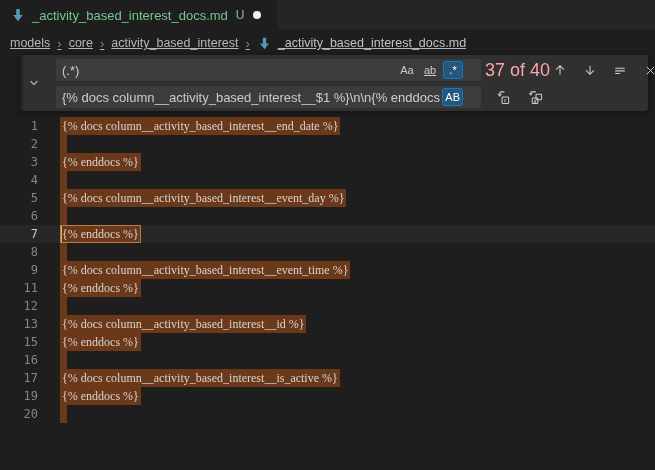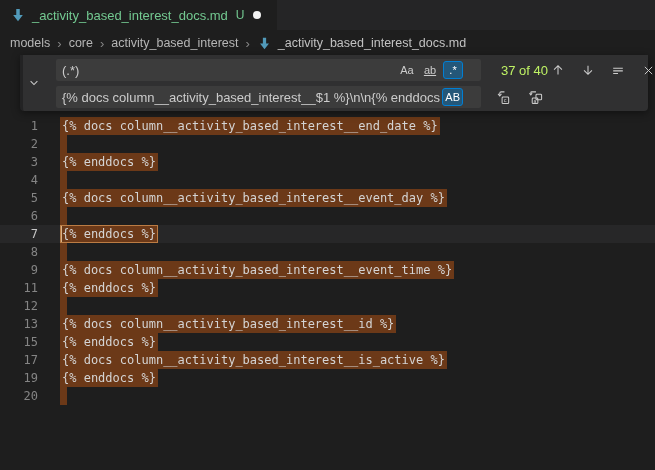--- a/index.html
+++ b/index.html
@@ -18,34 +18,34 @@
     padding:0 10px; gap:6px; cursor:pointer;
   }
   .md-icon { width:16px; height:16px; flex:0 0 16px; display:inline-flex; align-items:center; justify-content:center; }
   .tab-label { color:#73c991; font-size:13px; white-space:nowrap; }
   .tab-git { color:#73c991; font-size:12px; margin-left:2px; }
   .mod-dot { width:8px; height:8px; border-radius:50%; background:#f2f2f2; margin-left:auto; margin-right:6px; }
 
   
   .breadcrumbs {
     height:26px; display:flex; align-items:center; padding-left:10px;
-    font-size:12.5px; color:#b6b6b6; background:#1e1e1e;
+    font-size:12.5px; color:#b6b6b6; background:#1e1e1e;text-decoration:underline;
   }
   .crumb { cursor:pointer; white-space:nowrap; }
   .crumb-sep { color:#858585; margin:0 7px; font-size:13px; }
   .crumb-file { display:flex; align-items:center; gap:5px; color:#c2c2c2; cursor:pointer; }
 
   
   .editor { position:absolute; top:56px; left:0; right:0; bottom:0; overflow:hidden; }
   .lines { position:absolute; top:61px; left:0; right:0; font-family:"DejaVu Sans Mono","Liberation Mono",monospace; font-size:12px; }
   .line { display:flex; height:18px; line-height:18px; white-space:pre; }
   .line.current-line { background:#272728; }
   .ln { width:38px; text-align:right; color:#858585; flex:0 0 38px; user-select:none; }
   .ln-cur { color:#c6c6c6; }
-  .lc { padding-left:24px; display:flex; align-items:stretch; color:#d4d4d4; }
+  .lc { padding-left:24px; display:flex; align-items:stretch; color:#d4d4d4;font-family:Liberation Serif, serif; }
   .match { background:#6c3918; padding:0 2px; margin-left:-2px; }
   .match-current { outline:1px solid #bb7c44; outline-offset:-1px; box-shadow:inset 2px 0 0 #d8b288; }
   .match-empty { width:7px; padding:0; }
 
   
   .find-widget {
     position:absolute; top:55px; left:20px; right:7px; height:56px;
     background:#303031; border-left:3px solid #232324;
     border-radius:0 0 4px 4px;
     box-shadow:0 2px 8px rgba(0,0,0,0.45);
@@ -66,21 +66,21 @@
   }
   .replace-row .fw-input { padding-right:26px; }
   .input-toggles { position:absolute; right:18px; top:2px; display:flex; gap:3px; align-items:center; }
   .opt {
     min-width:20px; height:18px; display:flex; align-items:center; justify-content:center;
     font-size:11px; color:#cccccc; border-radius:3px; cursor:pointer; padding:0 2px;
     border:1px solid transparent;
   }
   .opt-underline { text-decoration:underline; }
   .opt-active { background:#245779; border-color:#007fd4; color:#ffffff; }
-  .results-count { font-size:13px; color:#bef264; margin-left:20px; white-space:nowrap; }
+  .results-count { font-size:18px; color:#fca5a5; margin-left:4px; white-space:nowrap; }
   .fw-actions { display:flex; align-items:center; gap:10px; margin-left:auto; }
   .fw-btn { width:20px; height:20px; display:flex; align-items:center; justify-content:center; cursor:pointer; border-radius:3px; color:#cccccc; }
   .replace-actions { display:flex; align-items:center; gap:12px; margin-left:12px; }
   svg { display:block; }
 </style>
 </head>
 <body>
 
 <div class="tabbar">
   <div class="tab">
@@ -120,20 +120,21 @@
       <div class="line"><span class="ln">4</span><span class="lc"><span class="match match-empty"></span></span></div>
       <div class="line"><span class="ln">5</span><span class="lc"><span class="match">{% docs column__activity_based_interest__event_day %}</span></span></div>
       <div class="line"><span class="ln">6</span><span class="lc"><span class="match match-empty"></span></span></div>
       <div class="line current-line"><span class="ln ln-cur">7</span><span class="lc"><span class="match match-current">{% enddocs %}</span></span></div>
       <div class="line"><span class="ln">8</span><span class="lc"><span class="match match-empty"></span></span></div>
       <div class="line"><span class="ln">9</span><span class="lc"><span class="match">{% docs column__activity_based_interest__event_time %}</span></span></div>
       <div class="line"><span class="ln">11</span><span class="lc"><span class="match">{% enddocs %}</span></span></div>
       <div class="line"><span class="ln">12</span><span class="lc"><span class="match match-empty"></span></span></div>
       <div class="line"><span class="ln">13</span><span class="lc"><span class="match">{% docs column__activity_based_interest__id %}</span></span></div>
       <div class="line"><span class="ln">15</span><span class="lc"><span class="match">{% enddocs %}</span></span></div>
+      <div class="line"><span class="ln">16</span><span class="lc"><span class="match match-empty"></span></span></div>
       <div class="line"><span class="ln">17</span><span class="lc"><span class="match">{% docs column__activity_based_interest__is_active %}</span></span></div>
       <div class="line"><span class="ln">19</span><span class="lc"><span class="match">{% enddocs %}</span></span></div>
       <div class="line"><span class="ln">20</span><span class="lc"><span class="match match-empty"></span></span></div>
     </div>
 </div>
 
 <div class="find-widget">
   <div class="toggle-replace">
     <svg width="12" height="12" viewBox="0 0 16 16">
         <path d="M3.5 5.5 L8 10 L12.5 5.5" stroke="#cccccc" stroke-width="1.4" fill="none"></path>

